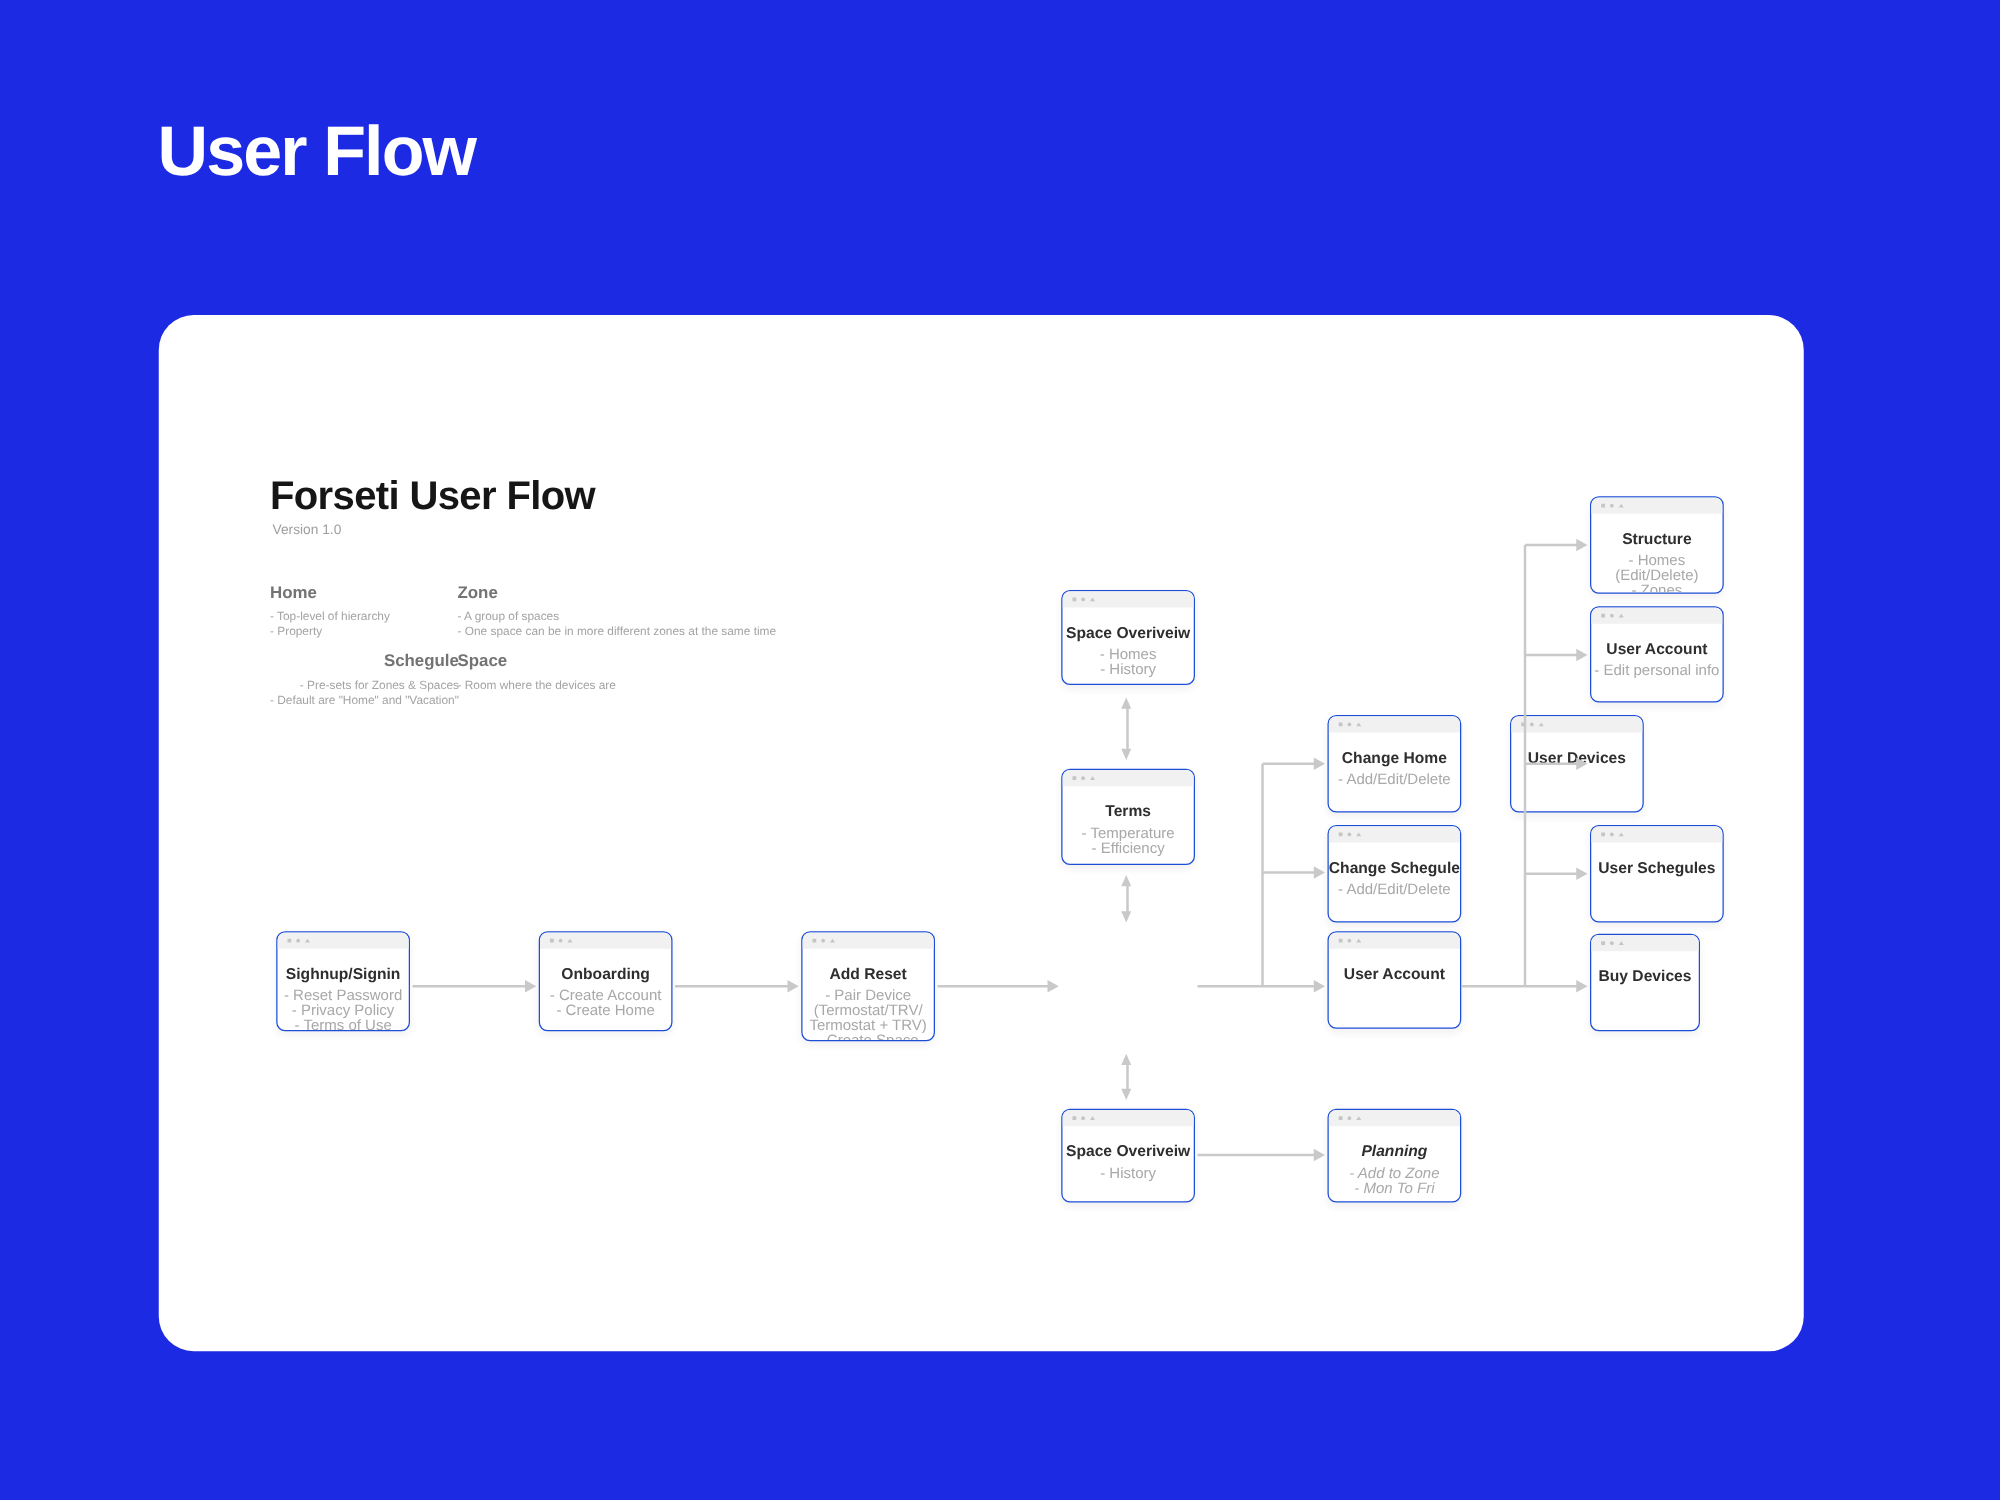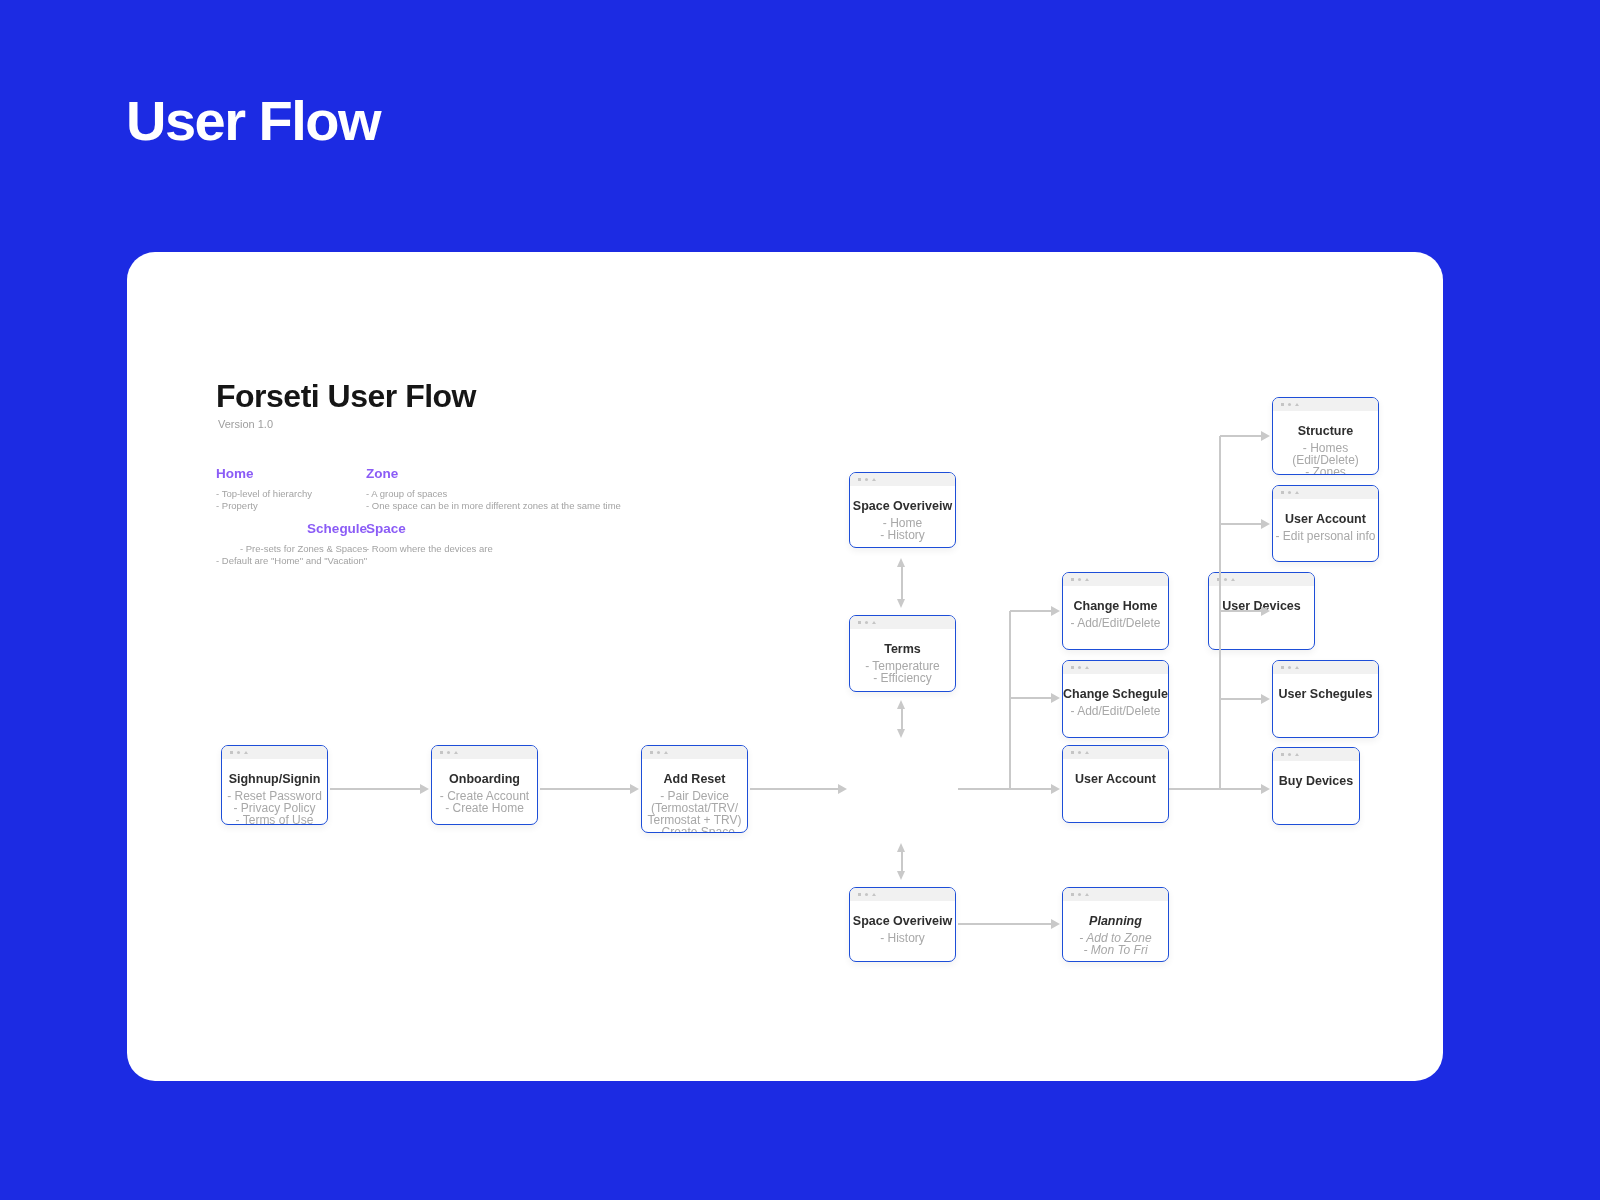--- a/index.html
+++ b/index.html
@@ -24,21 +24,21 @@
   .flow-title {
     position:absolute; left:89px; top:126px;
     font-size:32px; font-weight:bold; color:#161616;
     letter-spacing:-0.5px;
   }
   .flow-version {
     position:absolute; left:91px; top:166px;
     font-size:11px; color:#9e9e9e;
   }
   .legend-item { position:absolute; white-space:nowrap; }
-  .legend-term { font-size:13.5px; font-weight:600; color:#8b5cf6; margin-bottom:7px; }
+  .legend-term { font-size:13.5px; font-weight:600; color:#737373; margin-bottom:7px; }
   .legend-lines { font-size:9.5px; color:#a3a3a3; line-height:12px; }
   .node {
     position:absolute; background:#ffffff;
     border:1px solid #1d4ed8; border-radius:7px;
     box-shadow:0 3px 7px rgba(0,0,0,0.06);
     overflow:hidden; text-align:center;
   }
   .node-header {
     height:13px; background:#f1f1f1;
     display:flex; align-items:center; gap:4px; padding-left:8px;
@@ -134,21 +134,21 @@
         </div>
   </div>
       <div class="node" style="left: 722px; top: 220px; width: 107px; height: 76px;">
     <div class="node-header">
       <span class="dot dot-sq"></span>
       <span class="dot dot-ci"></span>
       <span class="dot dot-tr"></span>
     </div>
     <div class="node-title">Space Overiveiw</div>
     <div class="node-items">
-          <div>- Home</div>
+          <div>- Homes</div>
           <div>- History</div>
         </div>
   </div>
       <div class="node" style="left: 722px; top: 363px; width: 107px; height: 77px;">
     <div class="node-header">
       <span class="dot dot-sq"></span>
       <span class="dot dot-ci"></span>
       <span class="dot dot-tr"></span>
     </div>
     <div class="node-title">Terms</div>

